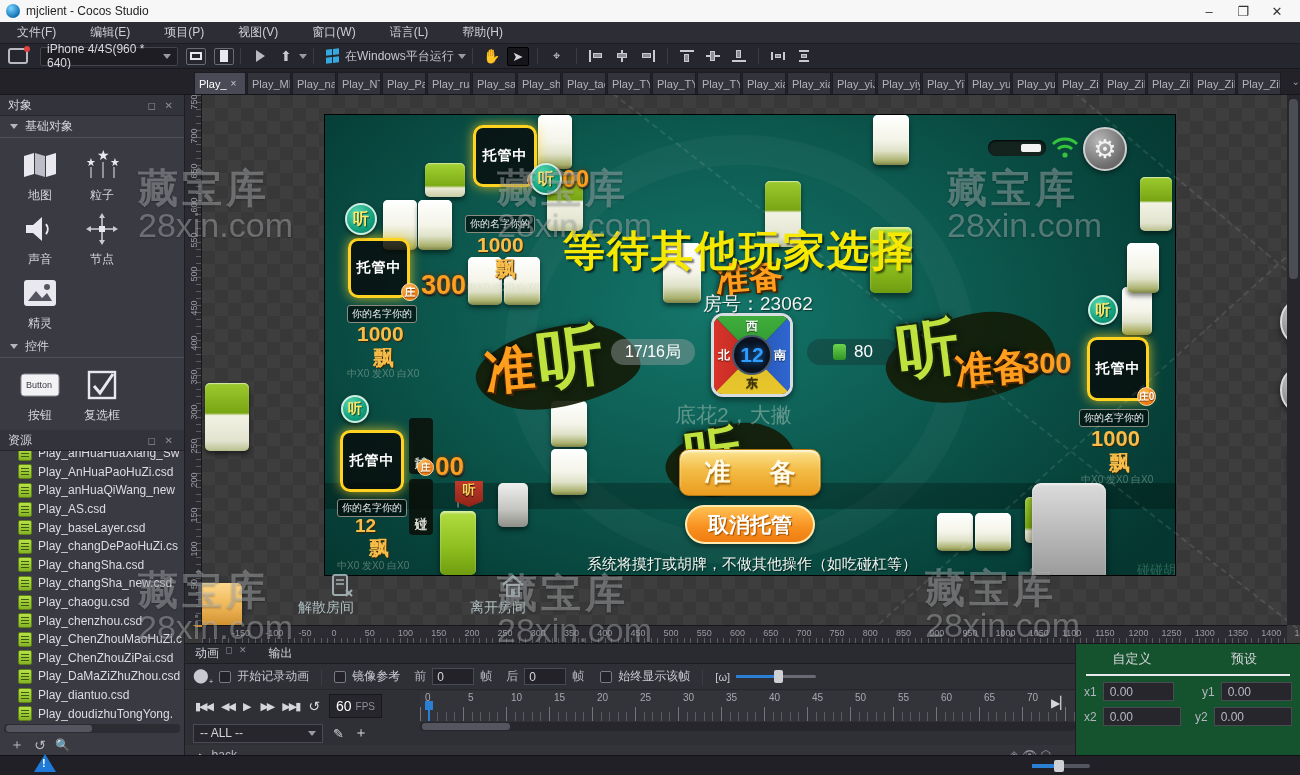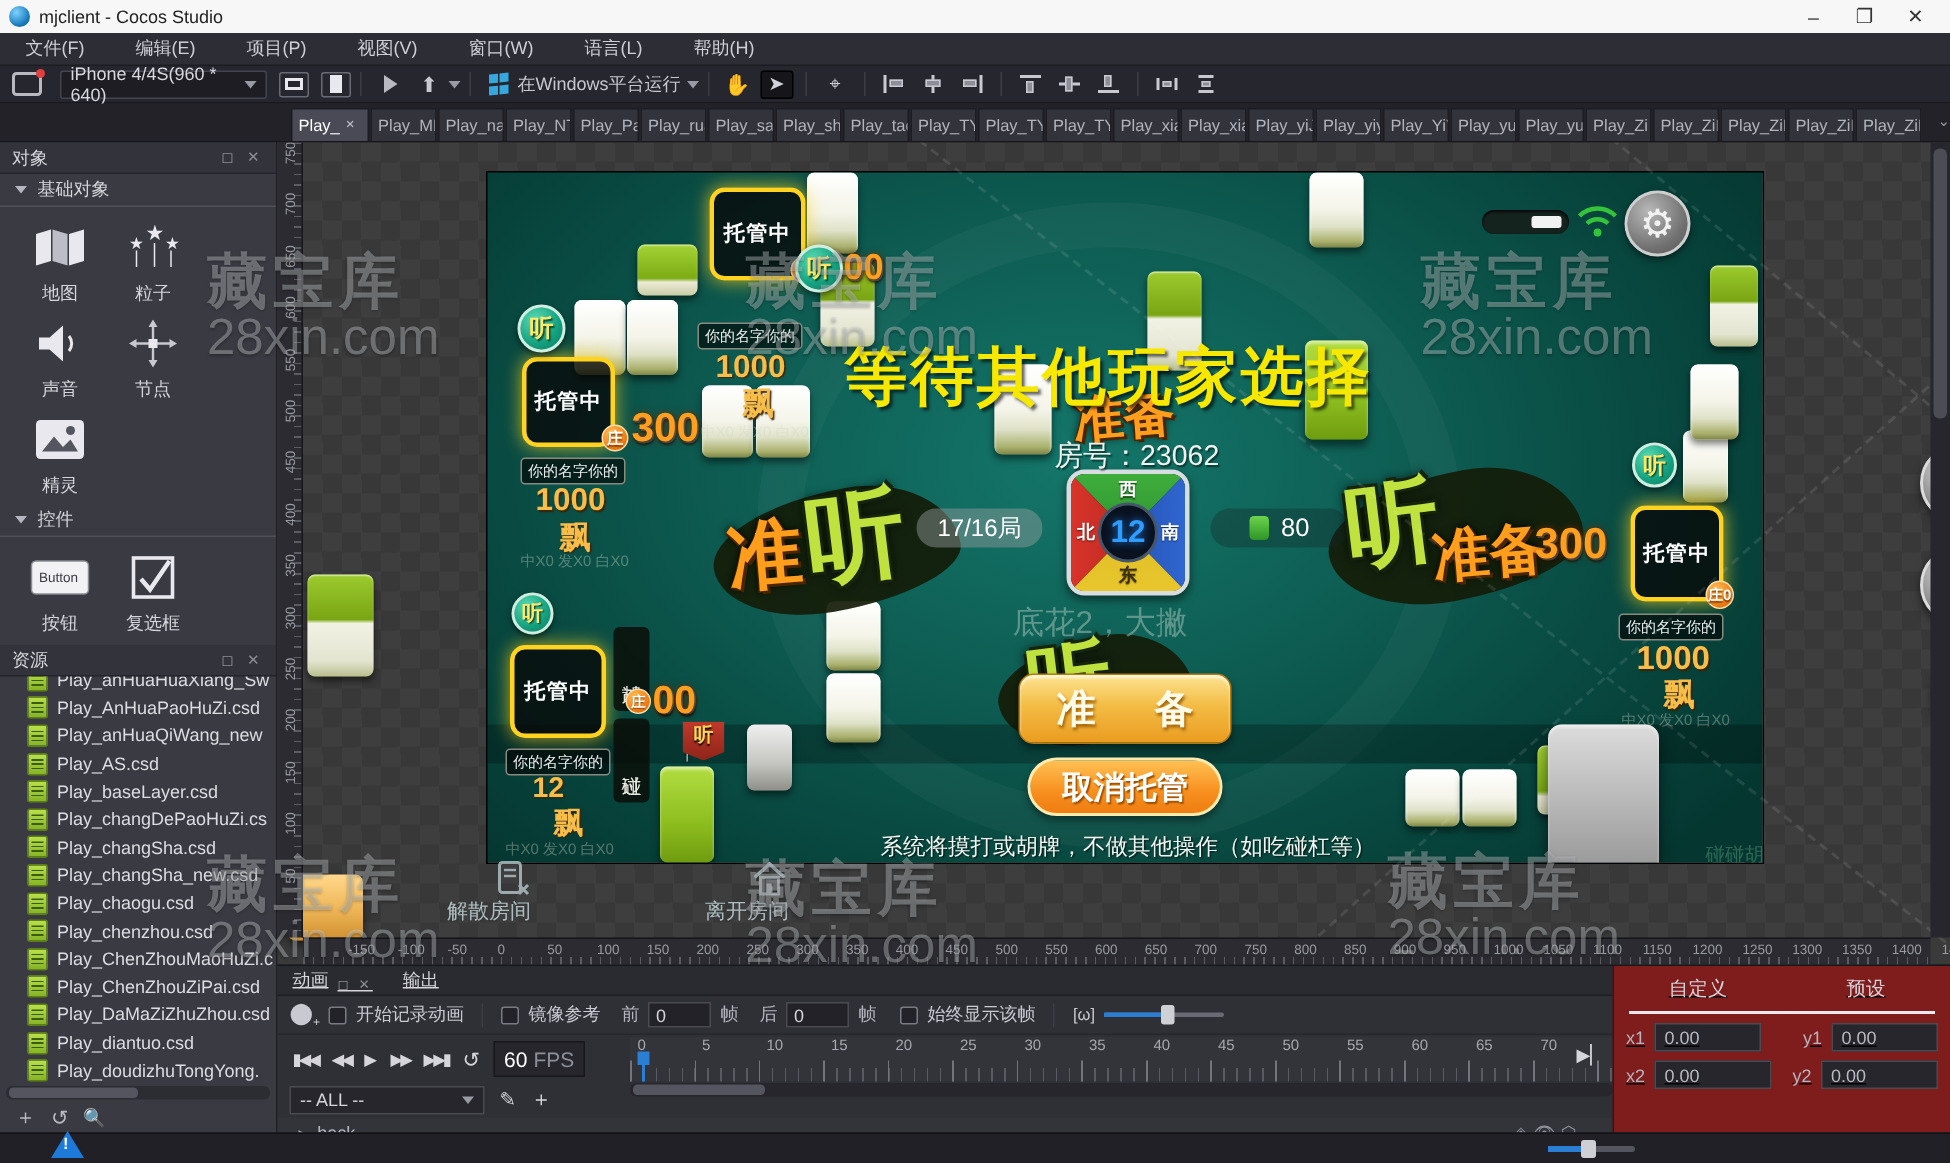--- a/index.html
+++ b/index.html
@@ -180,48 +180,48 @@
   
   .cv-action{position:absolute;z-index:3;display:flex;flex-direction:column;align-items:flex-end;color:#aebfc2;font-size:14px;}
   .cv-action svg{opacity:.85;}
   .float-btn{position:absolute;width:52px;height:52px;border-radius:50%;z-index:6;
     background:radial-gradient(circle at 35% 28%,#d6d6d6,#8e8e8e 55%,#676767 100%);
     border:2px solid #dadada;box-shadow:0 3px 6px rgba(0,0,0,.55);display:flex;align-items:center;justify-content:center;}
 
   
   .bottompanel{position:absolute;left:185px;top:643px;right:0;height:112px;background:#2f2f36;border-top:1px solid #17171c;overflow:hidden;}
   .bp-tabs{height:20px;display:flex;align-items:center;color:#d5d5db;font-size:12px;background:#2a2a31;border-bottom:1px solid #1d1d23;}
-  .bp-tab{padding:16px 10px;display:flex;align-items:flex-end;gap:6px;text-decoration:underline;}
+  .bp-tab{padding:16px 10px;display:flex;align-items:flex-start;gap:6px;}
   .bp-tab .ph-btns{color:#8e8e98;font-size:9px;letter-spacing:2px;}
   .ctl-row{height:26px;display:flex;align-items:center;color:#c9c9d1;font-size:12px;gap:6px;padding-left:8px;border-bottom:1px solid #26262c;}
   .chk{width:12px;height:12px;border:1px solid #7a7a84;background:#222228;border-radius:2px;}
   .num-input{width:42px;height:17px;background:#222228;border:1px solid #4a4a52;color:#d5d5db;display:flex;align-items:center;padding:0 4px;}
   .frame-lab{color:#b5b5bf;}
   .mini-slider{position:relative;width:80px;height:3px;background:#6a6a74;border-radius:2px;}
   .mini-slider .fill{position:absolute;left:0;top:0;height:3px;width:42px;background:#2a7fd4;}
   .mini-slider .knob{position:absolute;left:38px;top:-5px;width:9px;height:13px;background:#cfcfd6;border-radius:2px;}
   .transport{position:absolute;left:0;top:47px;width:235px;height:30px;display:flex;align-items:center;gap:9px;padding-left:10px;color:#d5d5db;}
   .tp-btn{font-size:11px;letter-spacing:-2px;}
   .fps-box{display:flex;align-items:center;gap:4px;background:#26262c;border:1px solid #17171c;height:24px;padding:0 6px;}
   .fps-box b{color:#fff;font-size:14px;font-weight:normal;}
-  .fps-box span{color:#8e8e98;font-size:14px;}
+  .fps-box span{color:#8e8e98;font-size:10px;}
   .timeline{position:absolute;left:235px;top:47px;width:655px;height:30px;background:#33333a;overflow:hidden;
     background-image:repeating-linear-gradient(90deg,#74747c 0 1px,transparent 1px 43px),repeating-linear-gradient(90deg,#5a5a62 0 1px,transparent 1px 8.6px);
     background-size:100% 14px,100% 9px;background-position:0 bottom,0 bottom;background-repeat:repeat-x;}
   .tl-num{position:absolute;top:1px;color:#a8a8b0;font-size:10px;}
   .playhead{position:absolute;left:5px;top:10px;width:8px;height:9px;background:#2a7fd4;}
   .playhead::after{content:"";position:absolute;left:3px;top:9px;width:2px;height:14px;background:#2a7fd4;}
   .filter-row{position:absolute;left:0;top:77px;width:235px;height:24px;display:flex;align-items:center;color:#d5d5db;font-size:12px;gap:10px;}
   .all-select{width:130px;height:19px;background:#26262c;border:1px solid #4a4a52;display:flex;align-items:center;padding:0 6px;margin-left:8px;}
   .tl-scroll{position:absolute;left:235px;top:78px;width:655px;height:9px;background:#26262c;border-radius:4px;}
   .tl-scroll .thumb{position:absolute;left:2px;top:1px;width:88px;height:7px;background:#55555f;border-radius:3px;}
   .track-row{position:absolute;left:0;top:101px;width:890px;height:20px;background:#33333a;color:#b5b5bf;font-size:12px;
     display:flex;align-items:center;padding-left:14px;gap:8px;}
   .expander{position:absolute;left:866px;top:52px;color:#d5d5db;font-size:12px;}
-  .props{position:absolute;left:890px;top:0;right:0;bottom:0;border-left:1px solid #1d1d23;background:#7f1d1d;text-decoration:underline;}
+  .props{position:absolute;left:890px;top:0;right:0;bottom:0;border-left:1px solid #1d1d23;background:#14532d;}
   .props-tabs{display:flex;height:30px;align-items:center;color:#d5d5db;font-size:13px;}
   .props-tab{flex:1;text-align:center;}
   .props-underline{height:2px;background:#e8e8ee;margin:0 10px;}
   .prop-row{display:flex;align-items:center;gap:6px;padding:6px 8px 0 8px;color:#b5b5bf;font-size:12px;}
   .prop-input{flex:1;height:19px;background:#26262c;border:1px solid #4a4a52;color:#b9b9c2;display:flex;align-items:center;padding:0 6px;}
 
   
   .statusbar{position:absolute;left:0;bottom:0;width:100%;height:20px;background:#202026;border-top:1px solid #121216;
     display:flex;align-items:center;z-index:20;}
   .warn-tri{position:absolute;left:34px;bottom:3px;width:0;height:0;border-left:11px solid transparent;border-right:11px solid transparent;

